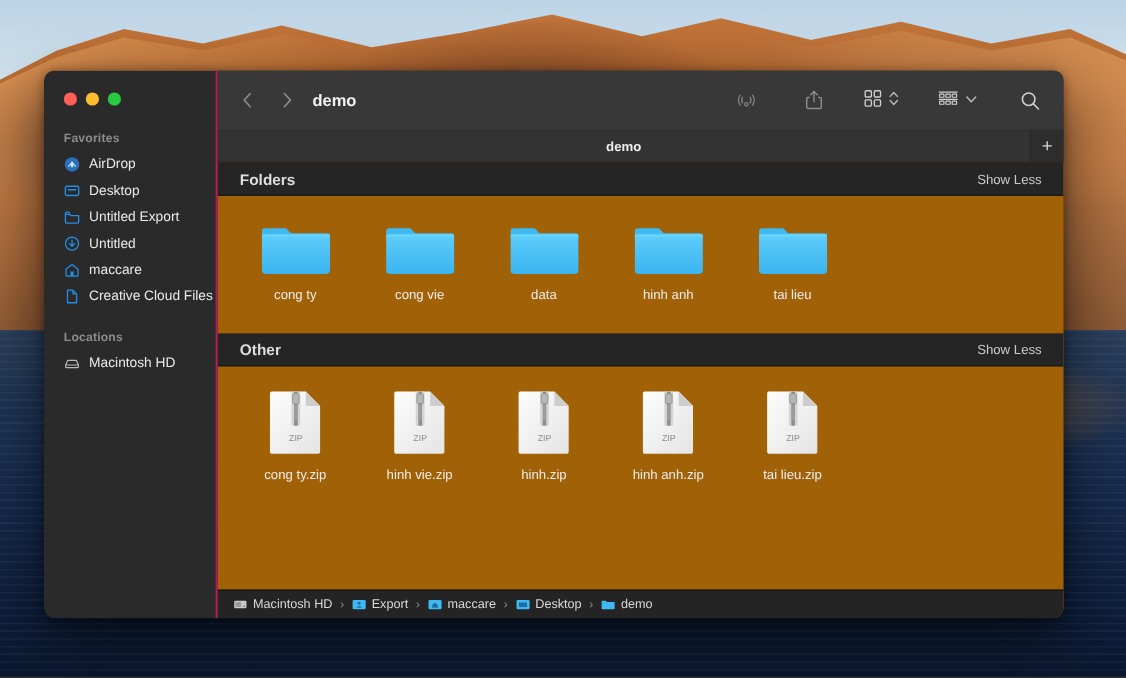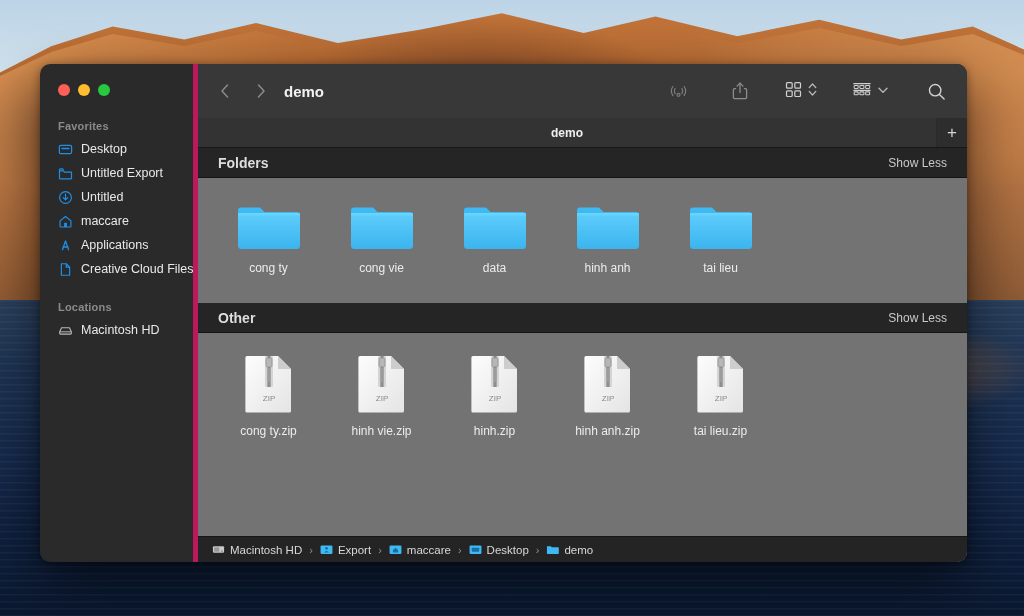--- a/index.html
+++ b/index.html
@@ -58,21 +58,21 @@
     position:absolute; left:40px; top:64px; width:927px; height:498px;
     border-radius:10px; overflow:hidden;
     box-shadow:0 22px 55px rgba(0,0,0,.55), 0 2px 10px rgba(0,0,0,.4);
     display:flex; font-size:13px; color:#e8e8e8;
   }
 
   
   .sidebar {
     width:158px; flex:0 0 158px; background:#2b2a2b;
     padding-top:0; display:flex; flex-direction:column;
-    border-right:5px solid #be185d;
+    border-right:2px solid #be185d;
   }
   .traffic { display:flex; gap:8px; padding:20px 0 0 18px; height:46px; }
   .tl { width:12px; height:12px; border-radius:50%; }
   .tl.red{background:#ff5f57;} .tl.yellow{background:#febc2e;} .tl.green{background:#28c840;}
 
   .sb-group-title {
     font-size:11px; font-weight:700; color:#8b8b8e;
     padding:10px 0 5px 18px; letter-spacing:.2px;
   }
   .sb-item {
@@ -111,21 +111,21 @@
   .tab {
     flex:1; display:flex; align-items:center; justify-content:center;
     font-size:12px; font-weight:700; color:#efefef; background:#343334;
     border-right:1px solid #2a292a;
   }
   .tab-add {
     width:30px; display:flex; align-items:center; justify-content:center;
     color:#d4d4d6; font-size:17px; background:#2e2d2e;
   }
 
-  .content { flex:1; overflow:hidden; background:#737373; display:flex; flex-direction:column; }
+  .content { flex:1; overflow:hidden; background:#a16207; display:flex; flex-direction:column; }
 
   .section-head {
     height:30px; flex:0 0 30px; display:flex; align-items:center;
     padding:0 20px; background:#262526; border-bottom:1px solid #151515;
   }
   .section-title { font-size:14px; font-weight:700; color:#dedede; }
   .section-spacer { flex:1; }
   .section-link { font-size:12px; color:#c9c9cb; }
 
   .icon-grid { display:flex; padding:22px 14px 0 14px; }
@@ -179,20 +179,30 @@
   <div class="sidebar">
 
     <div class="traffic">
       <div class="tl red"></div>
       <div class="tl yellow"></div>
       <div class="tl green"></div>
     </div>
 
     <div class="sb-group-title">Favorites</div>
 
+    <div class="sb-item">
+      <span class="sb-icon">
+        <svg width="15" height="15" viewBox="0 0 16 16">
+          <circle cx="8" cy="8" r="7" fill="#2a6fb8"></circle>
+          <path d="M8 11.3 L5.4 7.6 h1.5 V5.2 h2.2 v2.4 h1.5 Z" fill="#cfe6fa" transform="rotate(180 8 8)"></path>
+          <path d="M4.6 9.6a4.6 4.6 0 0 1 6.8 0" stroke="#cfe6fa" stroke-width="1.1" fill="none" stroke-linecap="round"></path>
+        </svg>
+      </span>
+      <span>AirDrop</span>
+    </div>
 
     <div class="sb-item">
       <span class="sb-icon">
         <svg width="15" height="15" viewBox="0 0 16 16">
           <rect x="1.5" y="3.5" width="13" height="9" rx="1.6" fill="none" stroke="#1e90e8" stroke-width="1.3"></rect>
           <rect x="3.6" y="6.2" width="8.8" height="1.5" rx=".7" fill="#1e90e8"></rect>
         </svg>
       </span>
       <span>Desktop</span>
     </div>
@@ -220,29 +230,20 @@
     <div class="sb-item">
       <span class="sb-icon">
         <svg width="15" height="15" viewBox="0 0 16 16">
           <path d="M2.2 7.3 8 2.6l5.8 4.7V13a.9.9 0 0 1-.9.9H3.1a.9.9 0 0 1-.9-.9Z" fill="none" stroke="#1e90e8" stroke-width="1.25" stroke-linejoin="round"></path>
           <rect x="6.5" y="9.4" width="3" height="4.5" fill="#1e90e8"></rect>
         </svg>
       </span>
       <span>maccare</span>
     </div>
 
-    <div class="sb-item">
-      <span class="sb-icon">
-        <svg width="15" height="15" viewBox="0 0 16 16">
-          <path d="M4.6 13 8 3.2 11.4 13" fill="none" stroke="#1e90e8" stroke-width="1.35" stroke-linejoin="round"></path>
-          <path d="M5.4 9.6h5.2" stroke="#1e90e8" stroke-width="1.35" stroke-linecap="round"></path>
-        </svg>
-      </span>
-      <span>Applications</span>
-    </div>
 
     <div class="sb-item">
       <span class="sb-icon">
         <svg width="15" height="15" viewBox="0 0 16 16">
           <path d="M3.6 1.9h5.2l3.6 3.6v8.6H3.6Z" fill="none" stroke="#1e90e8" stroke-width="1.25" stroke-linejoin="round"></path>
           <path d="M8.8 1.9v3.6h3.6" fill="none" stroke="#1e90e8" stroke-width="1.25" stroke-linejoin="round"></path>
         </svg>
       </span>
       <span>Creative Cloud Files</span>
     </div>

